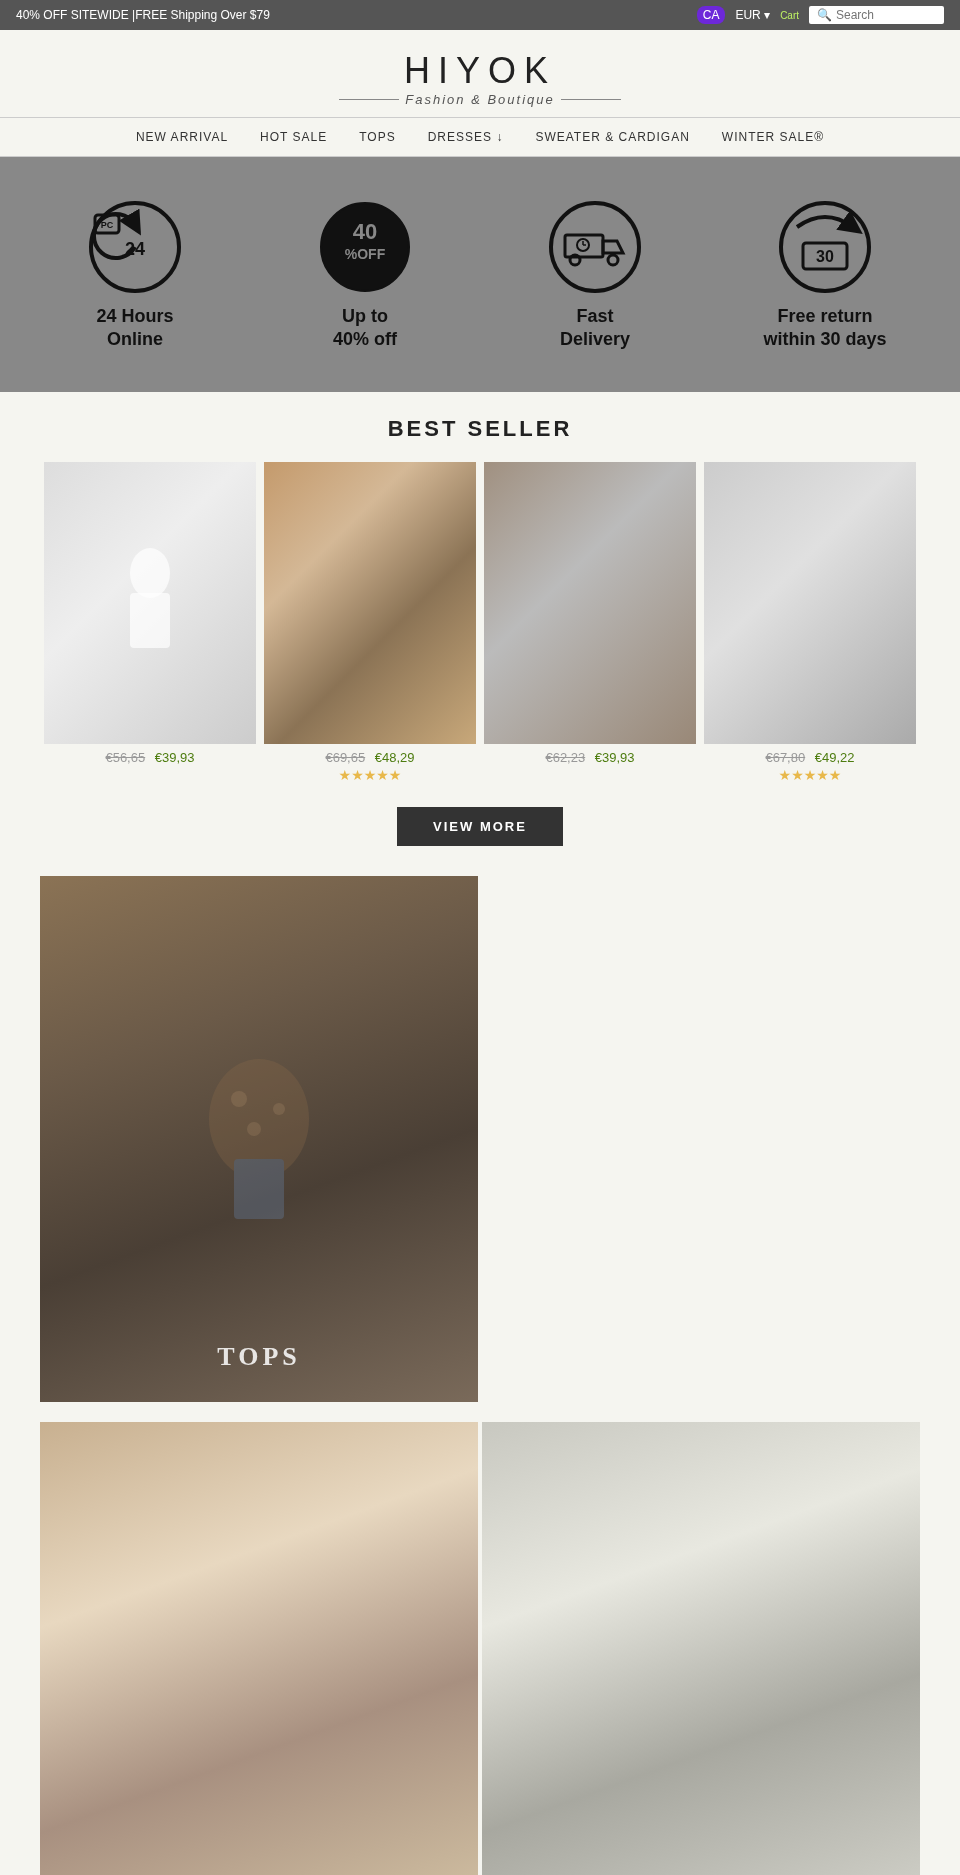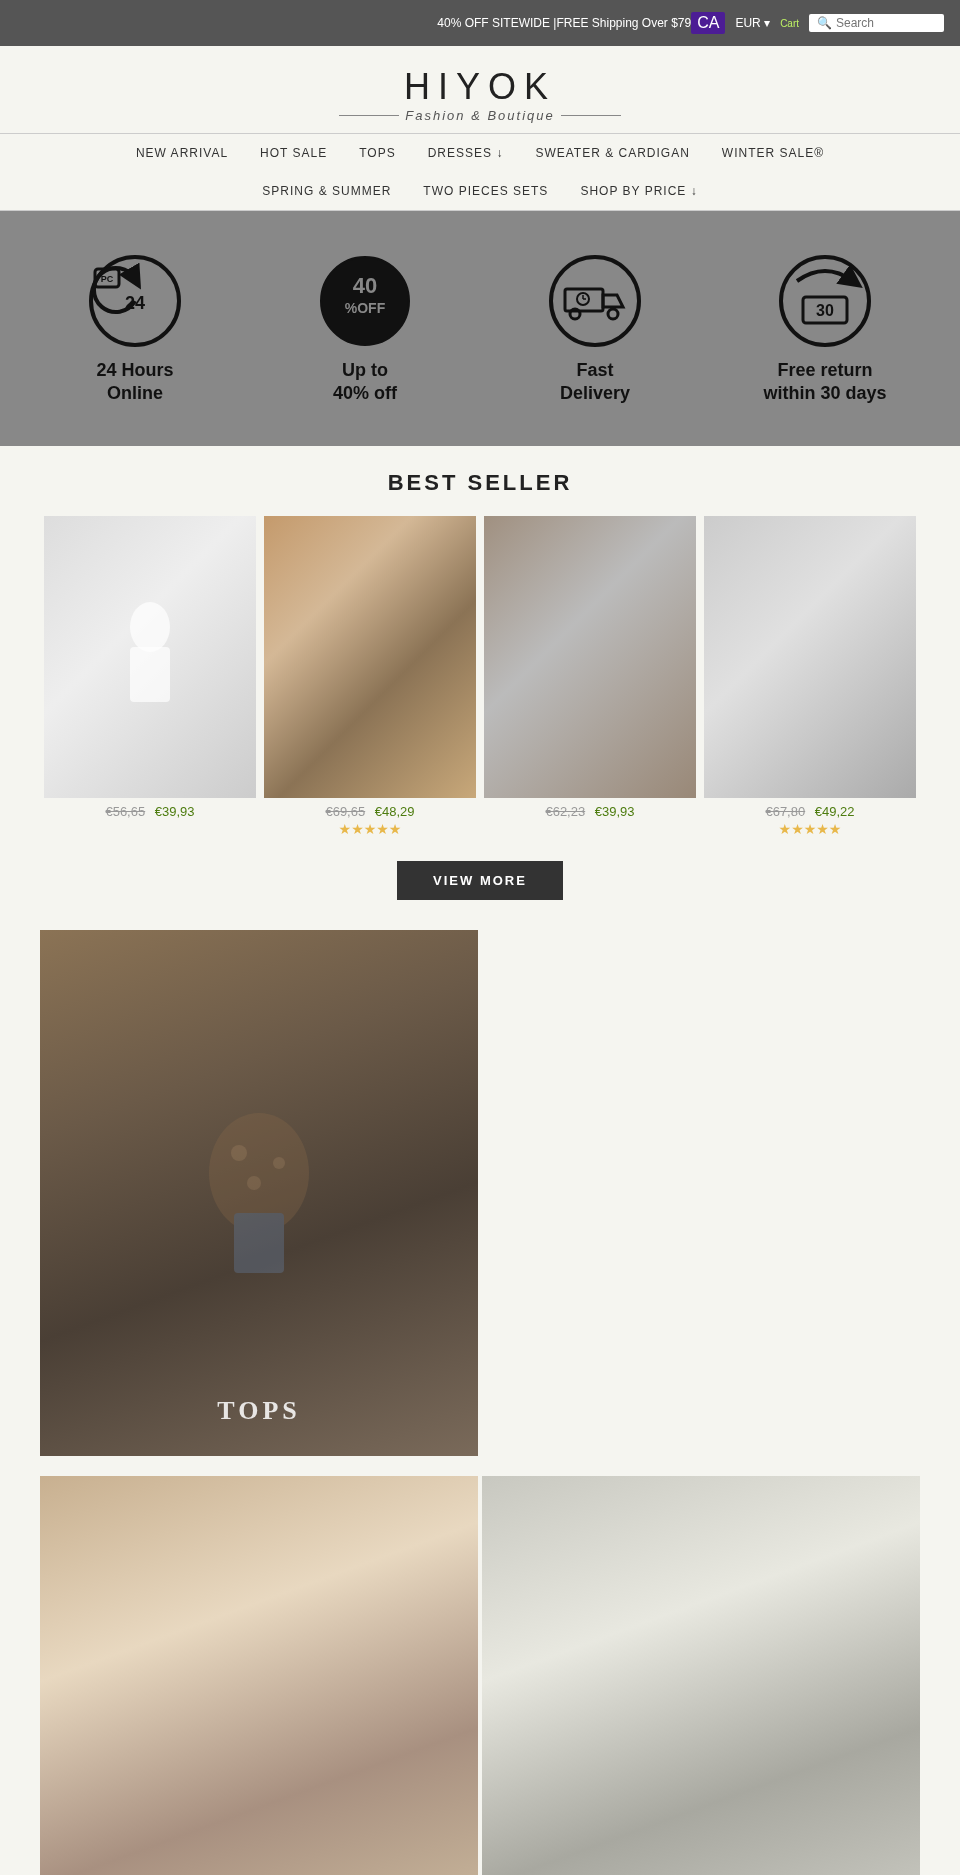--- a/index.html
+++ b/index.html
@@ -4,33 +4,33 @@
   <style>
     * { margin: 0; padding: 0; box-sizing: border-box; }
     body { font-family: Arial, sans-serif; background: #f5f5f0; width: 960px; }
 
     
     .top-banner {
       background: #555;
       color: #fff;
       font-size: 12px;
       display: flex;
-      justify-content: flex-end;
-      align-items: center;
-      padding: 12px 16px;
+      justify-content: space-between;
+      align-items: center;
+      padding: 6px 16px;
     }
     .top-banner-right { display: flex; align-items: center; gap: 10px; }
     .lang-btn {
-      background: #4c1d95;
+      background: #6d28d9;
       color: #fff;
       border: none;
       padding: 2px 6px;
-      font-size: 16px;
+      font-size: 12px;
       cursor: pointer;
-      border-radius: 2px;
+      border-radius: 8px;
     }
     .search-box {
       display: flex;
       align-items: center;
       background: #fff;
       border-radius: 2px;
       padding: 2px 8px;
       gap: 4px;
     }
     .search-box input {
@@ -260,25 +260,20 @@
 </div>
 
 <nav>
   <div class="nav-row">
     <span class="nav-item">NEW ARRIVAL</span>
     <span class="nav-item">HOT SALE</span>
     <span class="nav-item">TOPS</span>
     <span class="nav-item">DRESSES ↓</span>
     <span class="nav-item">SWEATER &amp; CARDIGAN</span>
     <span class="nav-item">WINTER SALE®</span>
-  </div>
-  <div class="nav-row">
-    <span class="nav-item">SPRING &amp; SUMMER</span>
-    <span class="nav-item">TWO PIECES SETS</span>
-    <span class="nav-item">SHOP BY PRICE ↓</span>
   </div>
 </nav>
 
 <div class="features">
 
   <div class="feature-item">
     <svg class="feature-svg" viewBox="0 0 100 100">
       <circle cx="50" cy="50" r="44" fill="none" stroke="#111" stroke-width="4"></circle>
       <rect x="10" y="18" width="24" height="18" rx="3" fill="none" stroke="#111" stroke-width="3"></rect>
       <text x="22" y="31" text-anchor="middle" font-size="9" font-weight="bold" fill="#111">PC</text>

